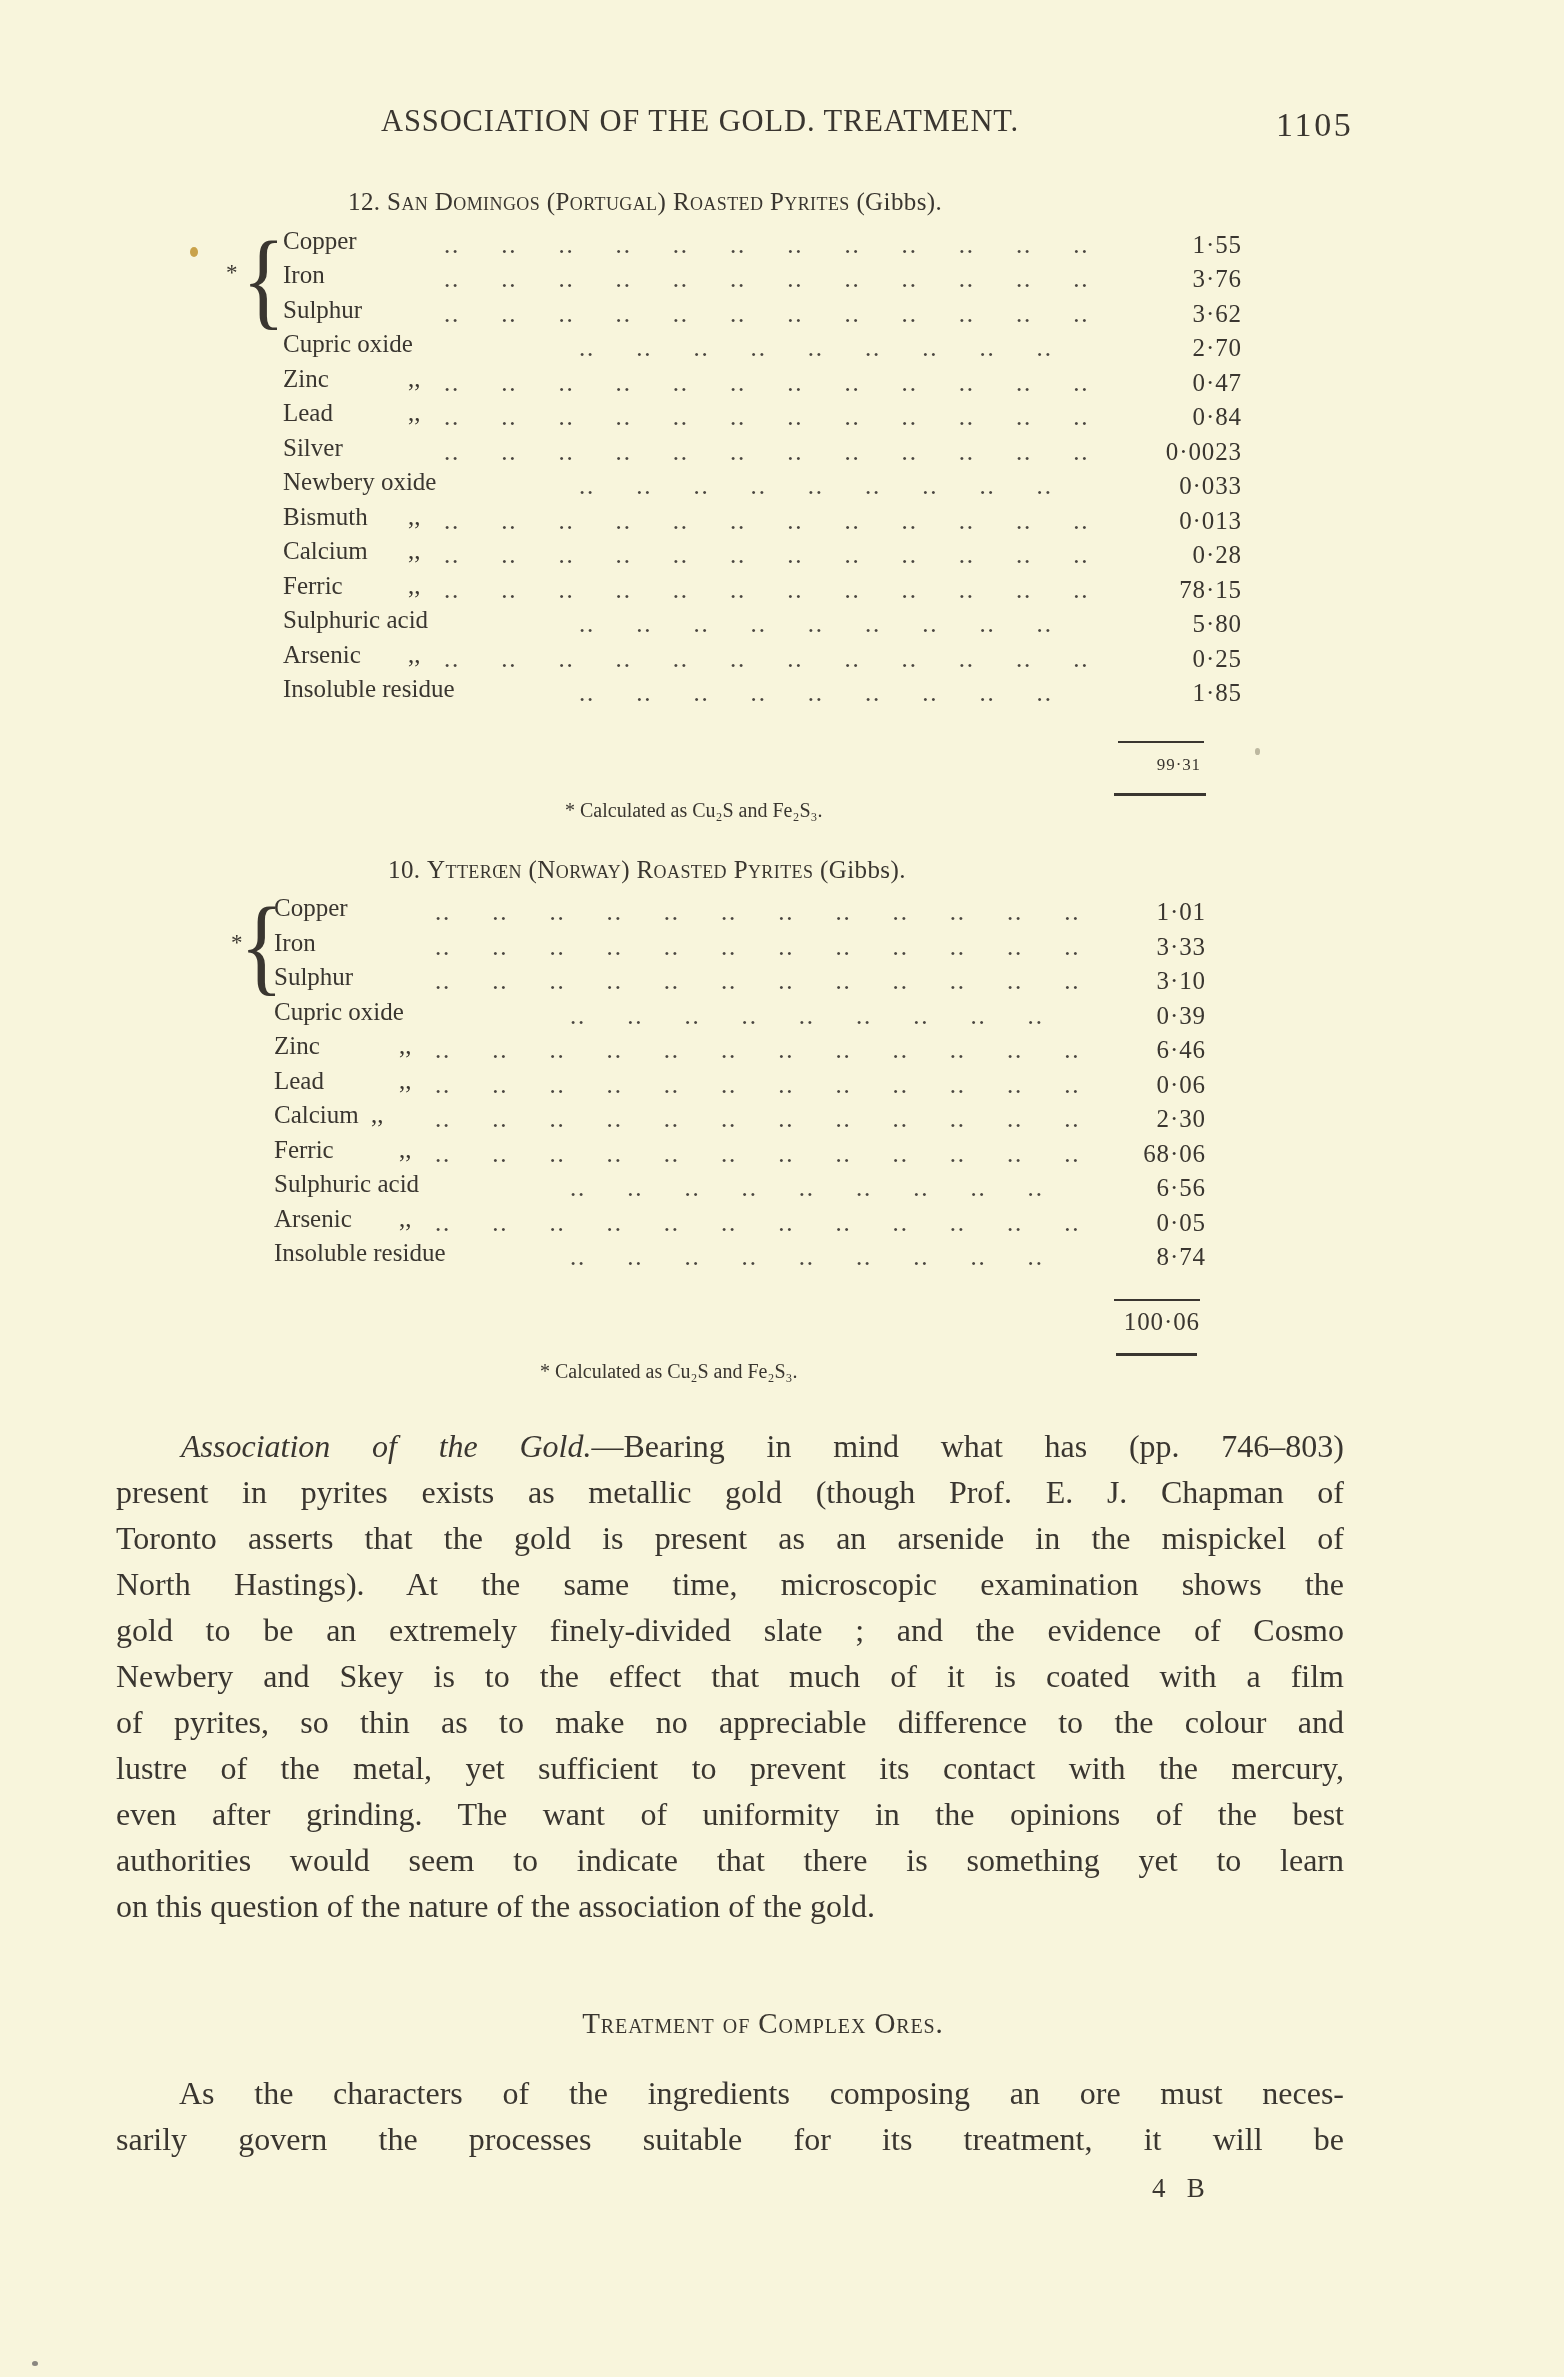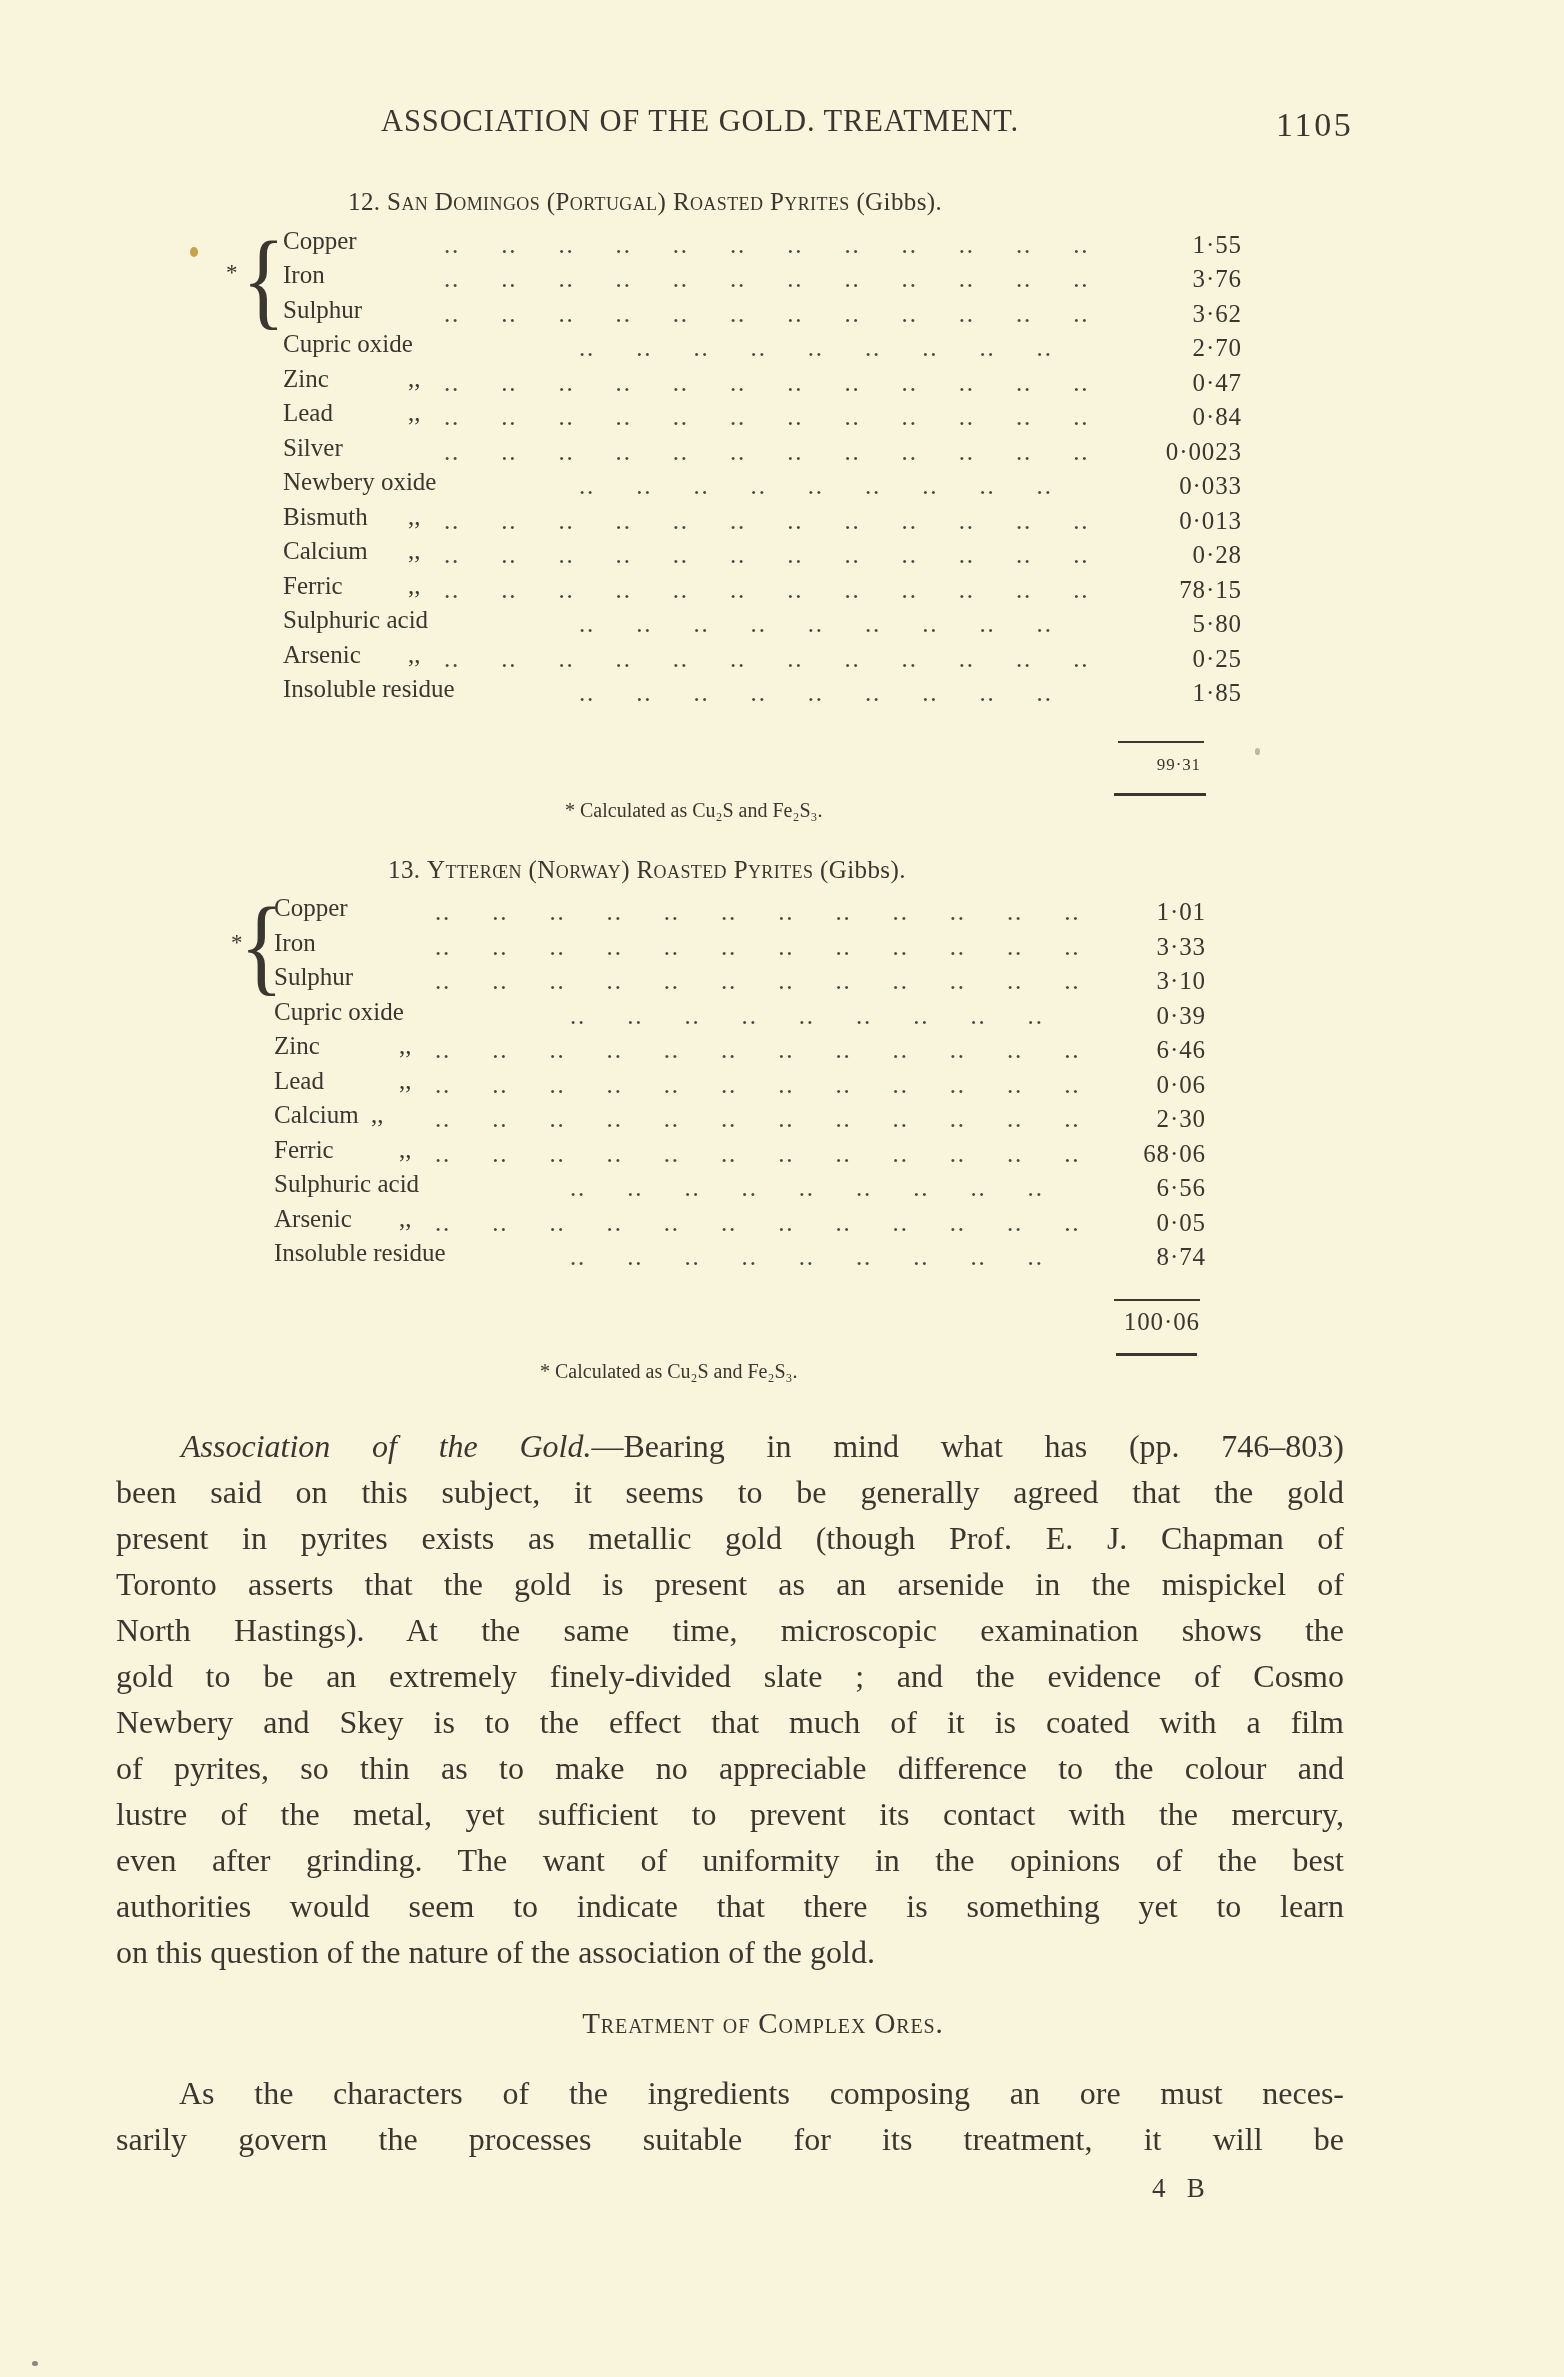--- a/index.html
+++ b/index.html
@@ -126,21 +126,21 @@
     </div>
   </div>
 
 <div class="rule" style="left:1118px; top:741px; width:86px;"></div>
 <div class="abs" style="left:1111px; top:755px; font-size:17px; width:90px; text-align:right; letter-spacing:0.9px;">99·31</div>
 <div class="rule thick" style="left:1114px; top:793px; width:92px;"></div>
 
 <div class="abs footnote" style="left:565px; top:799px;">* Calculated as Cu₂S and Fe₂S₃.</div>
 
 <div class="abs tbl-title" style="left:388px; top:856px;">
-  <span>13.</span>
+  <span>10.</span>
   <span class="sc">Ytterœn (Norway) Roasted Pyrites</span>
   <span>(Gibbs).</span>
 </div>
 
 <div class="abs asterisk" style="left:231px; top:930px;">*</div>
 <div class="brace" style="left:240px; top:901px;">{</div>
 
 <div id="table2">
     <div class="row" style="left: 274px; top: 894px; width: 986px;">
       <span class="label">Copper</span>
@@ -205,21 +205,20 @@
   </div>
 
 <div class="rule" style="left:1114px; top:1299px; width:86px;"></div>
 <div class="abs" style="left:1093px; top:1308px; font-size:25px; width:107px; text-align:right; letter-spacing:0.9px;">100·06</div>
 <div class="rule thick" style="left:1116px; top:1353px; width:81px;"></div>
 
 <div class="abs footnote" style="left:540px; top:1360px;">* Calculated as Cu₂S and Fe₂S₃.</div>
 
 <div class="para" style="top:1423px;">
   <span class="line" style="padding-left:65px;"><em>Association of the Gold.</em><span>—Bearing in mind what has (pp. 746–803)</span></span>
-  <span class="line">been said on this subject, it seems to be generally agreed that the gold</span>
   <span class="line">present in pyrites exists as metallic gold (though Prof. E. J. Chapman of</span>
   <span class="line">Toronto asserts that the gold is present as an arsenide in the mispickel of</span>
   <span class="line">North Hastings).  At the same time, microscopic examination shows the</span>
   <span class="line">gold to be an extremely finely-divided slate ; and the evidence of Cosmo</span>
   <span class="line">Newbery and Skey is to the effect that much of it is coated with a film</span>
   <span class="line">of pyrites, so thin as to make no appreciable difference to the colour and</span>
   <span class="line">lustre of the metal, yet sufficient to prevent its contact with the mercury,</span>
   <span class="line">even after grinding.  The want of uniformity in the opinions of the best</span>
   <span class="line">authorities would seem to indicate that there is something yet to learn</span>
   <span class="line last">on this question of the nature of the association of the gold.</span>

